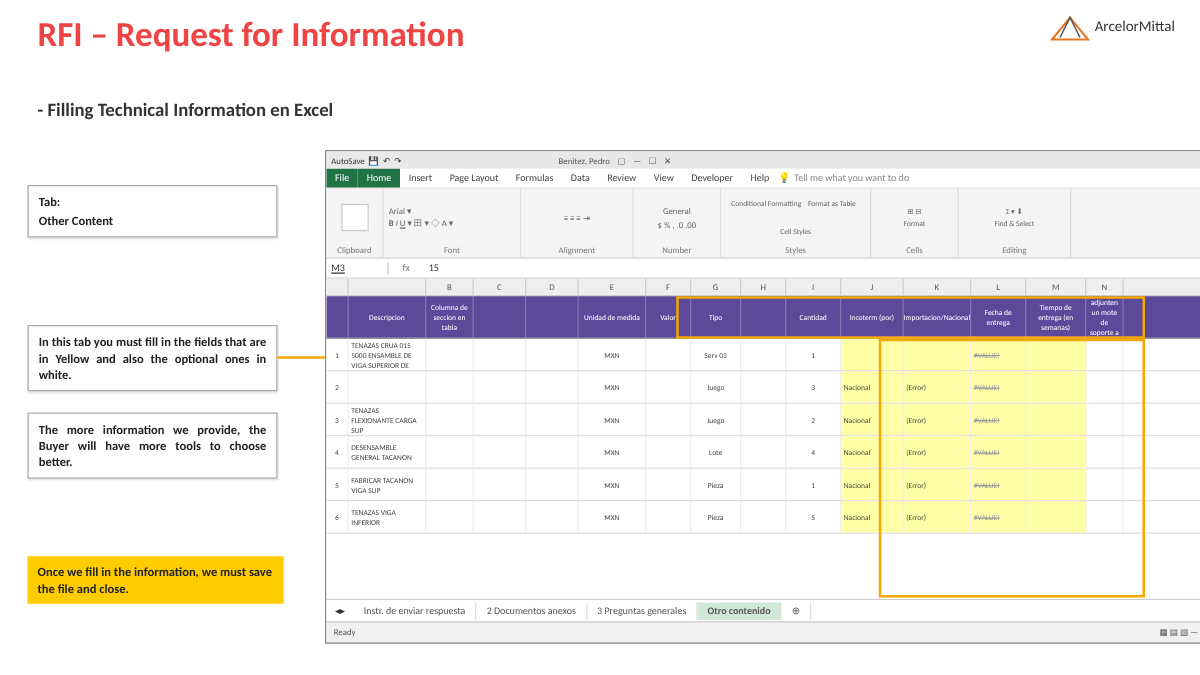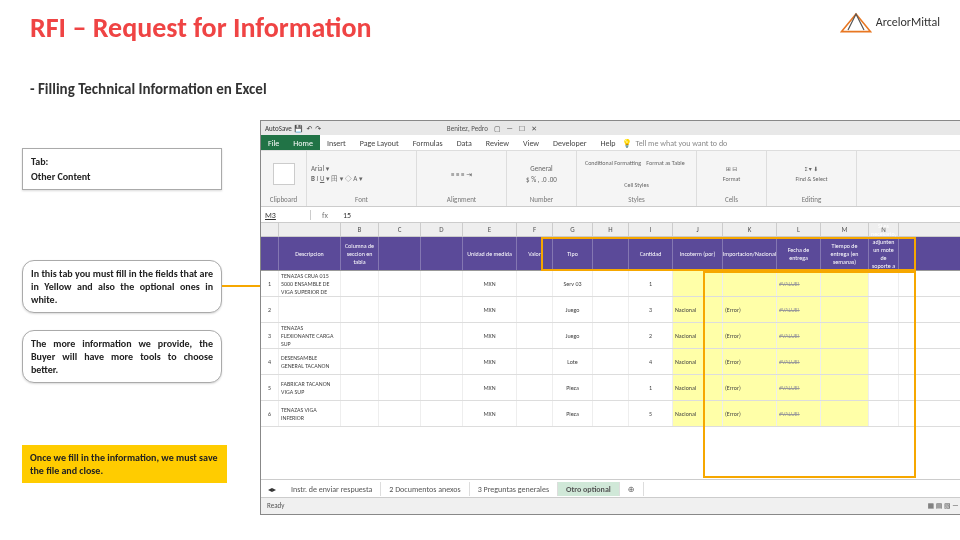--- a/index.html
+++ b/index.html
@@ -3,21 +3,21 @@
 <meta charset="utf-8">
 <style>
   * { box-sizing: border-box; margin: 0; padding: 0; font-family: Calibri, Arial, sans-serif; }
   body { width: 960px; height: 540px; background: #fff; position: relative; overflow: hidden; }
   .title { position: absolute; top: 10px; left: 30px; font-size: 28px; font-weight: 700; color: #ef4444; }
   .subtitle { position: absolute; top: 80px; left: 30px; font-size: 15px; font-weight: 700; color: #333; }
   .logo { position: absolute; top: 10px; right: 20px; display: flex; align-items: center; gap: 4px; }
   .logo-mark { width: 32px; height: 24px; }
   .logo-text { font-size: 12px; color: #333; }
   .callout { position: absolute; left: 22px; width: 200px; border: 1px solid #aaa; background: #fff; padding: 6px 8px; font-size: 10px; font-weight: 700; color: #222; box-shadow: 0 1px 2px rgba(0,0,0,.15); }
-  .callout.justify { text-align: justify; border-radius: 12px; }
+  .callout.justify { text-align: justify; }
   .callout .lbl { display: block; margin-bottom: 2px; }
   .callout-final { position: absolute; left: 22px; width: 205px; background: #ffcc00; padding: 6px 8px; font-size: 10px; font-weight: 700; color: #222; }
   .app { position: absolute; left: 260px; top: 120px; width: 759px; height: 395px; border: 1px solid #888; background: #f0f0f0; font-size: 8px; color: #333; overflow: hidden; }
   .titlebar { height: 14px; background: #e8e8e8; display: flex; align-items: center; font-size: 7px; }
   .titlebar .left { flex: 0 0 130px; display: flex; gap: 3px; align-items: center; padding-left: 4px; }
   .titlebar .center { flex: 1; text-align: center; color: #555; }
   .titlebar .right { flex: 0 0 150px; display: flex; justify-content: flex-end; align-items: center; gap: 6px; padding-right: 4px; color: #555; }
   .ribbon-tabs { height: 16px; background: #fff; display: flex; align-items: center; font-size: 8px; color: #444; border-bottom: 1px solid #ddd; }
   .ribbon-tabs .tab { padding: 1px 7px; height: 100%; display: flex; align-items: center; }
   .ribbon-tabs .tab.active { background: #217346; color: #fff; }
@@ -307,21 +307,21 @@
       </div>
     <div class="orange-box" style="top:14px;left:280px;width:375px;height:34px"></div>
     <div class="orange-box" style="top:48px;left:442px;width:213px;height:207px"></div>
   </div>
 
   <div class="sheet-tabs">
     <div style="width:22px;text-align:center">◂▸</div>
     <div class="sheet-tab">Instr. de enviar respuesta</div>
     <div class="sheet-tab">2 Documentos anexos</div>
     <div class="sheet-tab">3 Preguntas generales</div>
-    <div class="sheet-tab active">Otro optional</div>
+    <div class="sheet-tab active">Otro contenido</div>
     <div class="sheet-tab">⊕</div>
   </div>
 
   <div class="statusbar">
     <span>Ready</span>
     <span>
       <span>▦</span>
       <span>▤</span>
       <span>▧</span>
       — ━━━●━━━ +

